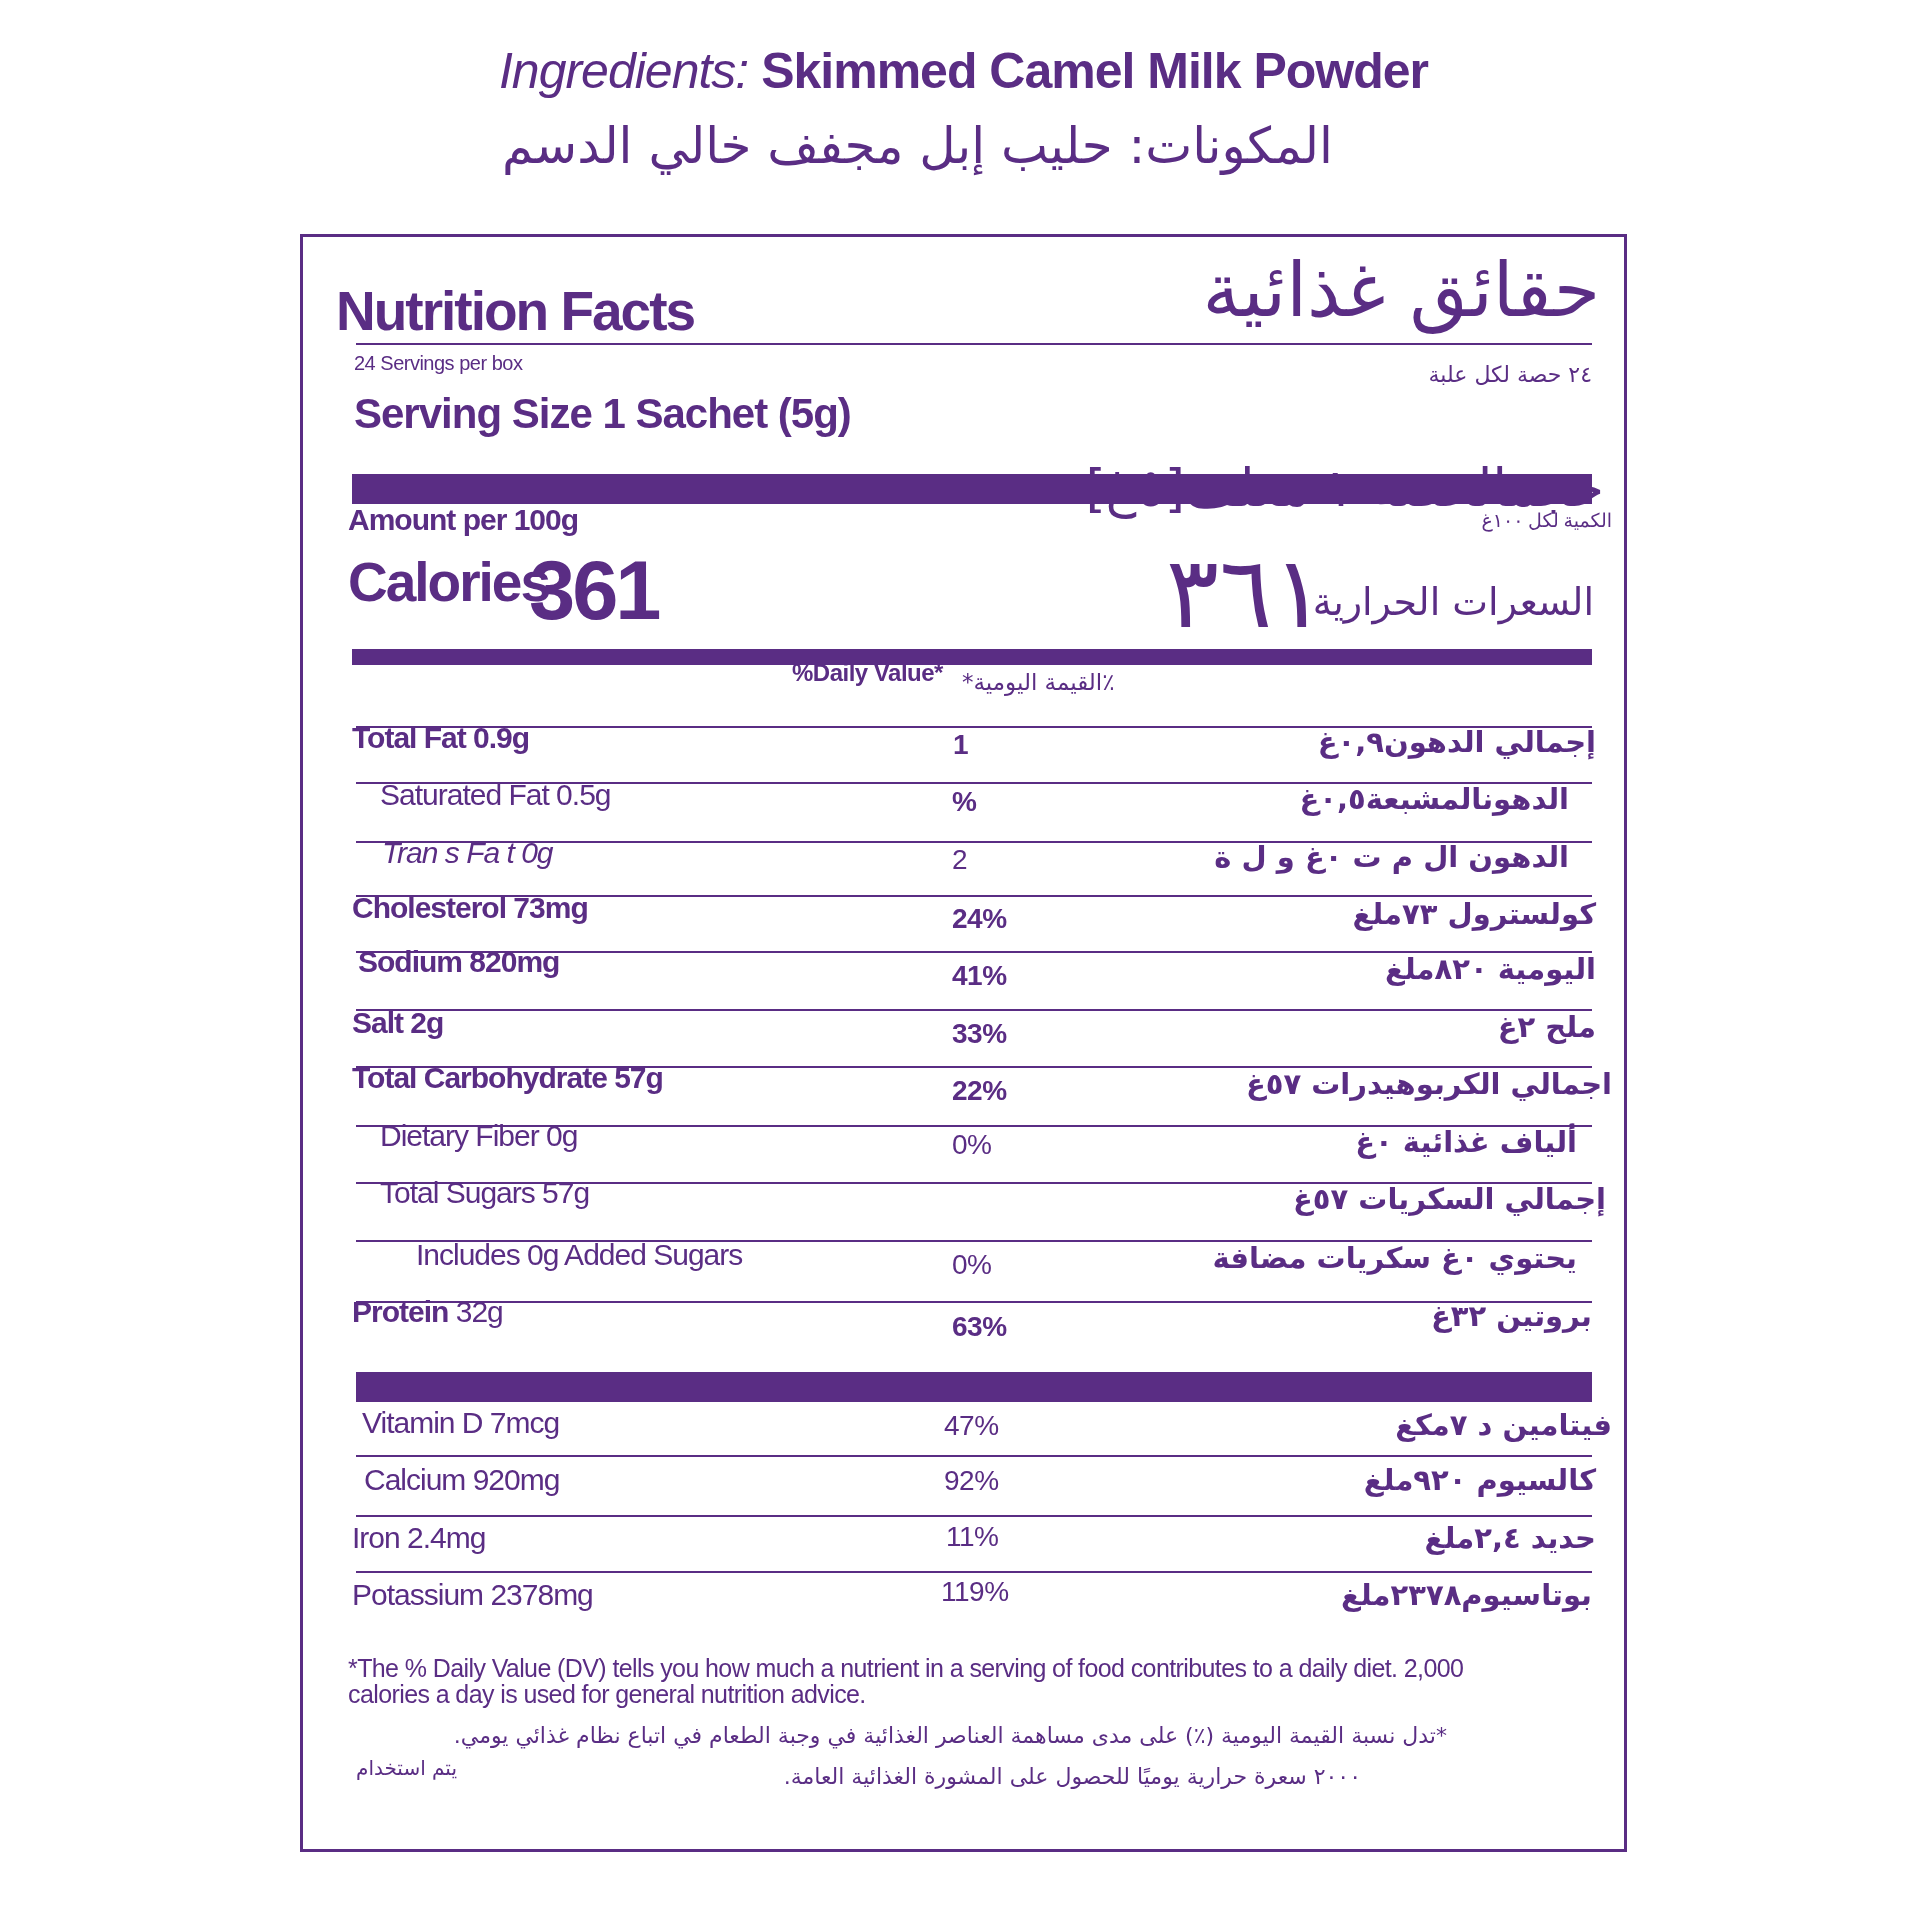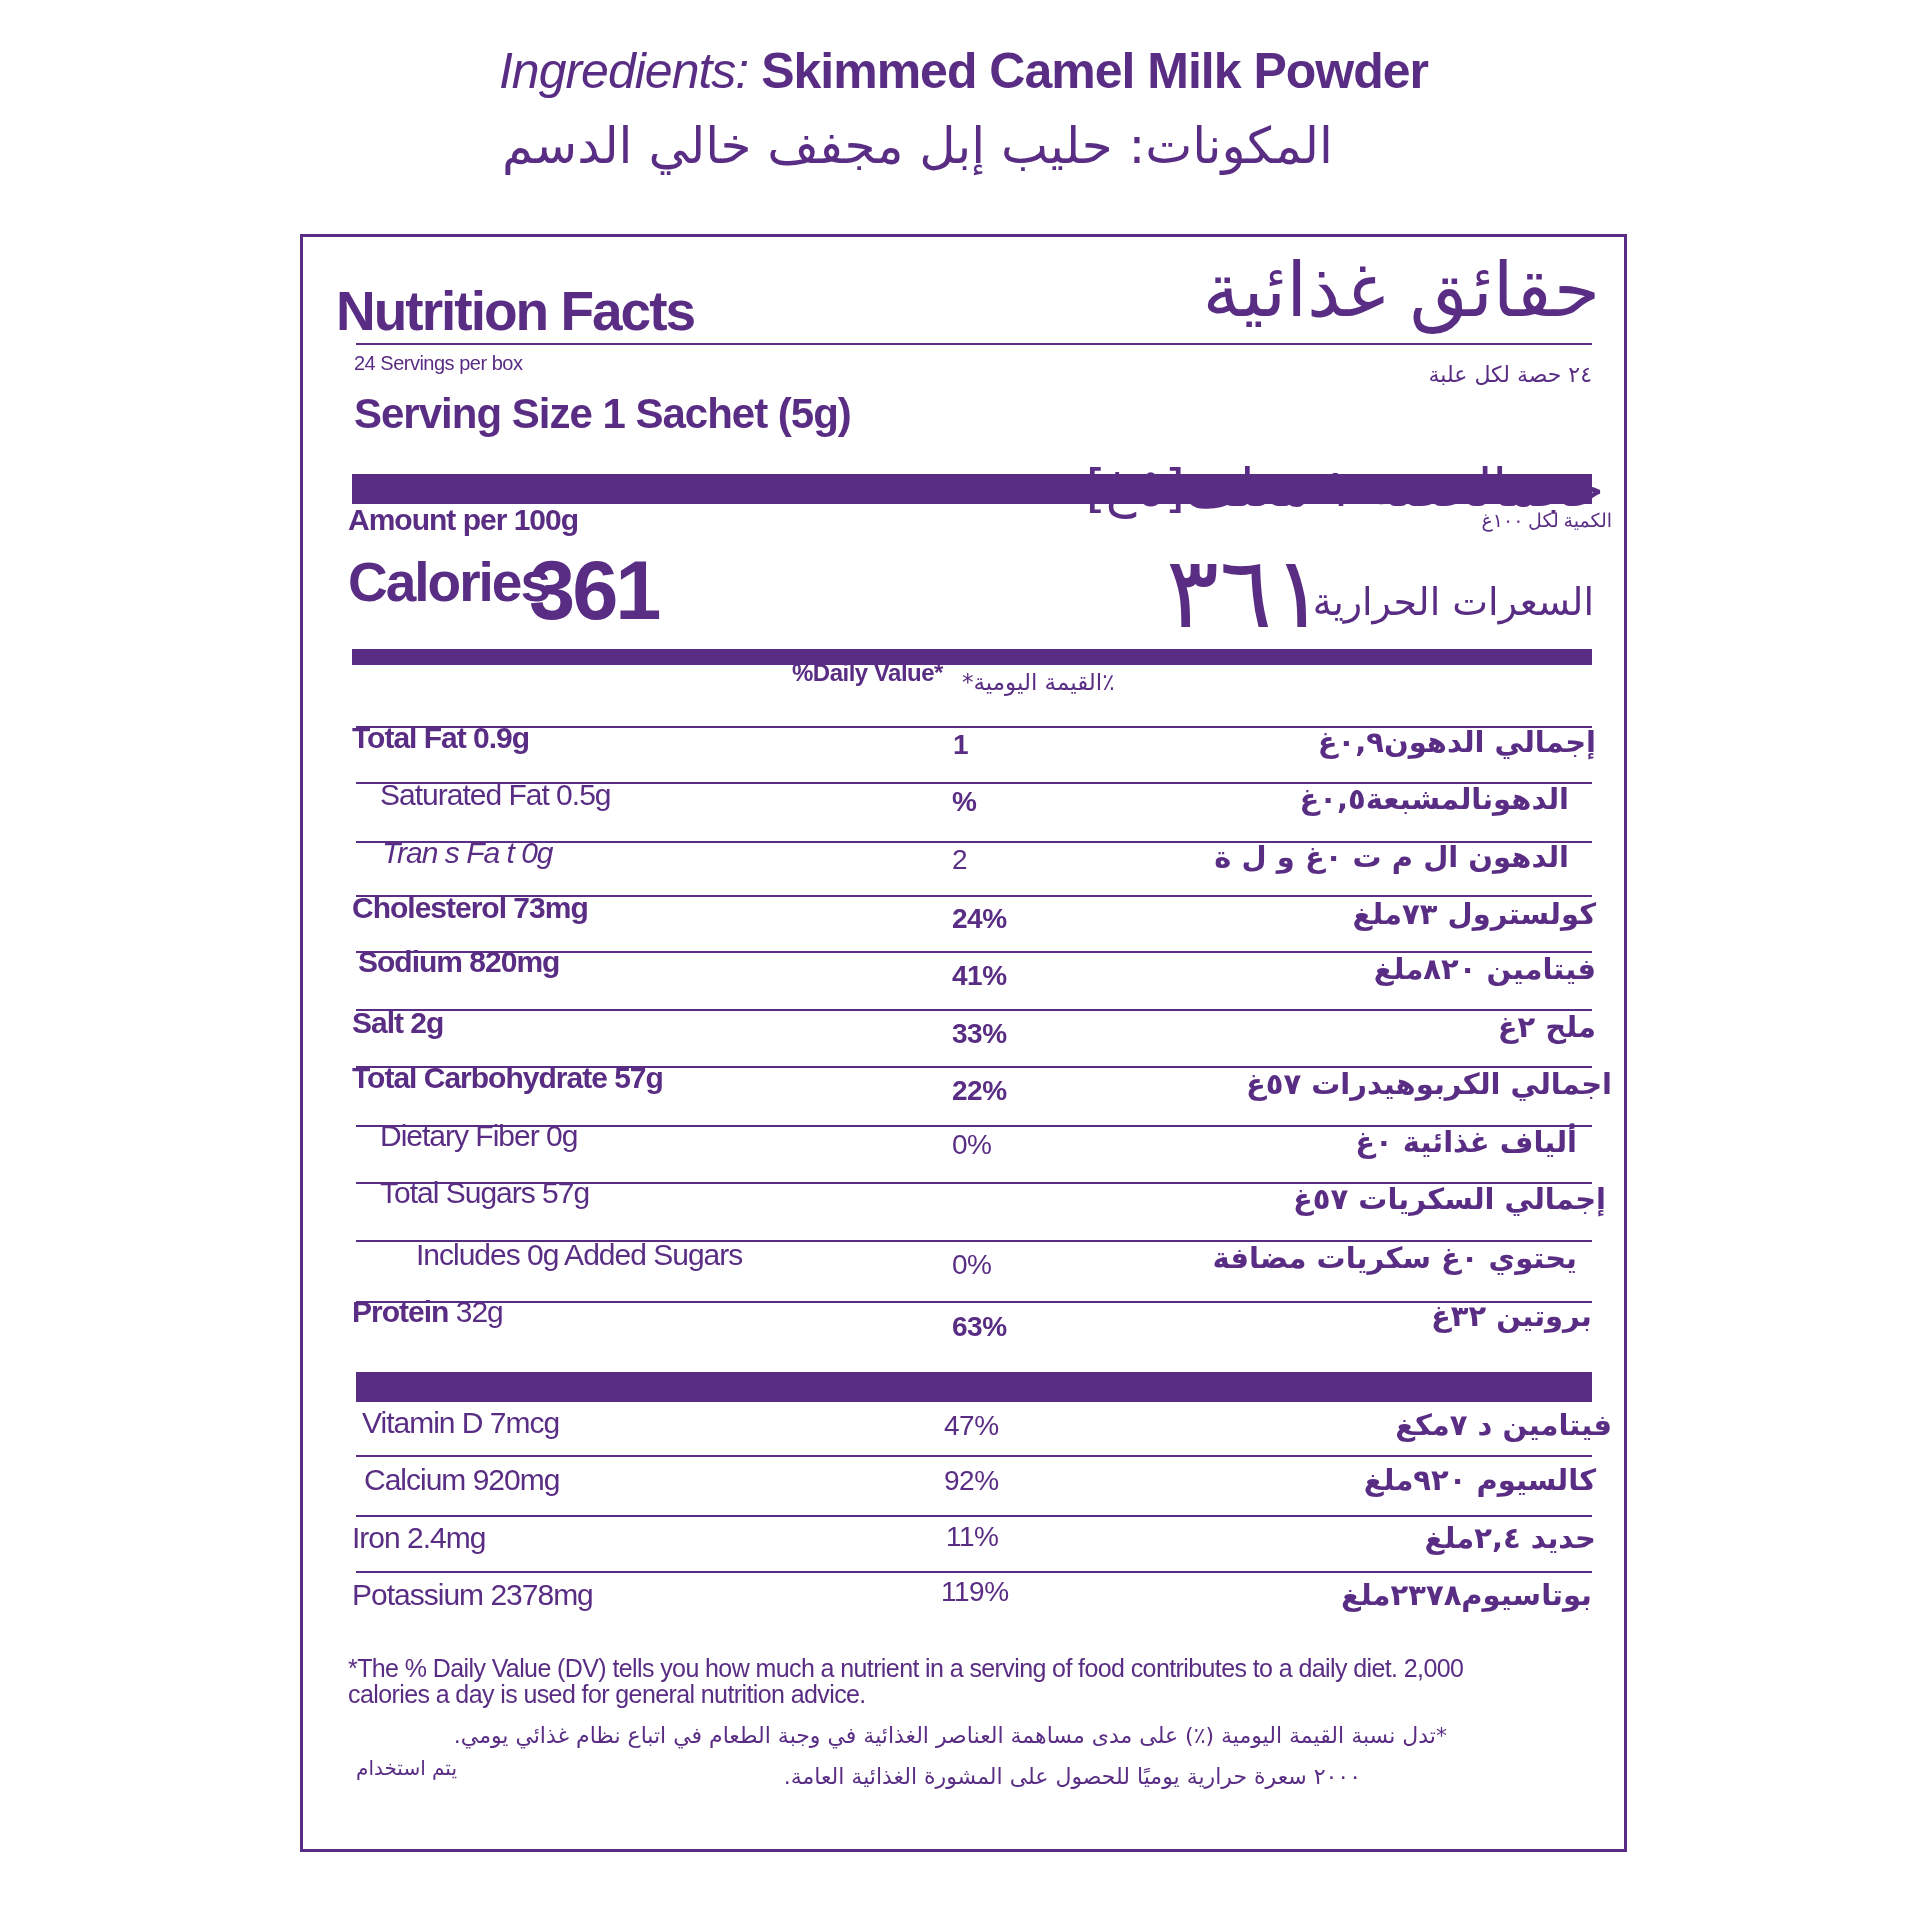--- a/index.html
+++ b/index.html
@@ -106,21 +106,21 @@
 <div class="abs n-en light" style="top:836px;left:382px;font-style:italic;">Tran s Fa t 0g</div>
 <div class="abs n-pct" style="top:844px;left:952px;">2</div>
 <div class="abs n-ar" style="top:840px;right:358px;">الدهون  ال م ت ٠غ و ل ة</div>
 
 <div class="abs n-en bold" style="top:891px;left:352px;">Cholesterol 73mg</div>
 <div class="abs n-pct bold" style="top:903px;left:952px;">24%</div>
 <div class="abs n-ar" style="top:897px;right:331px;">كولسترول ٧٣ملغ</div>
 
 <div class="abs n-en bold" style="top:945px;left:358px;">Sodium 820mg</div>
 <div class="abs n-pct bold" style="top:960px;left:952px;">41%</div>
-<div class="abs n-ar" style="top:952px;right:331px;">فيتامين ٨٢٠ملغ</div>
+<div class="abs n-ar" style="top:952px;right:331px;">اليومية ٨٢٠ملغ</div>
 
 <div class="abs n-en bold" style="top:1006px;left:352px;">Salt 2g</div>
 <div class="abs n-pct bold" style="top:1018px;left:952px;">33%</div>
 <div class="abs n-ar" style="top:1010px;right:331px;">ملح ٢غ</div>
 
 <div class="abs n-en bold" style="top:1061px;left:352px;">Total Carbohydrate 57g</div>
 <div class="abs n-pct bold" style="top:1075px;left:952px;">22%</div>
 <div class="abs n-ar" style="top:1067px;right:315px;">اجمالي الكربوهيدرات ٥٧غ</div>
 
 <div class="abs n-en light" style="top:1119px;left:380px;">Dietary Fiber 0g</div>

